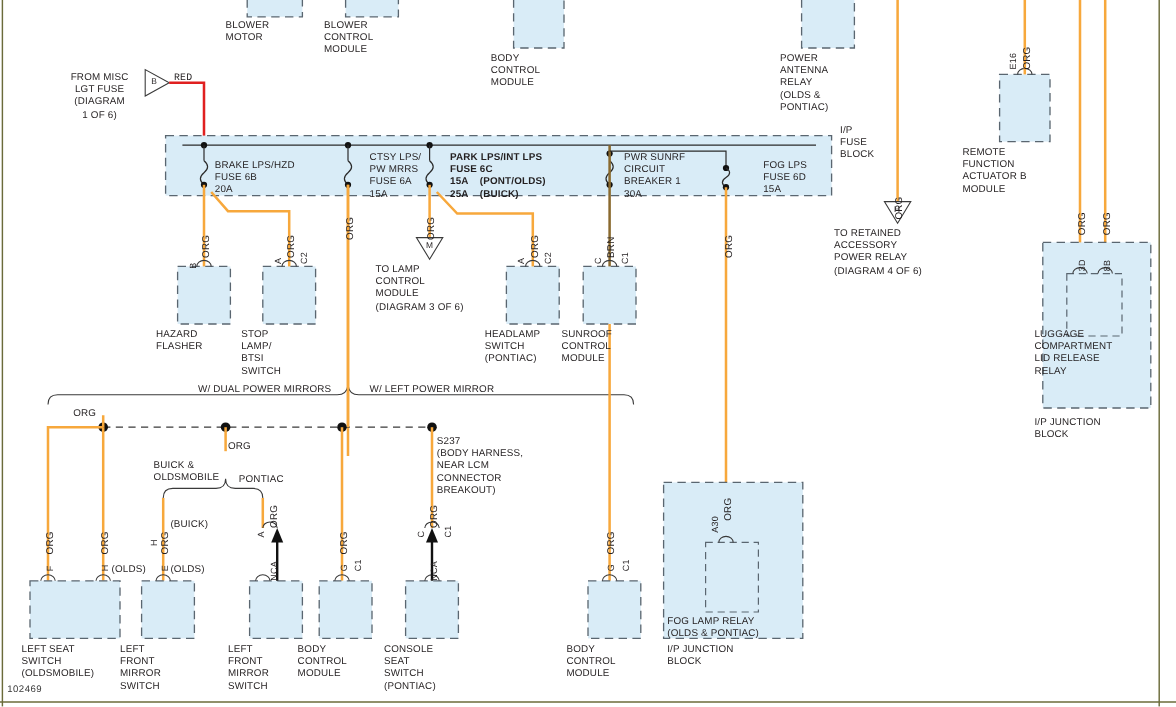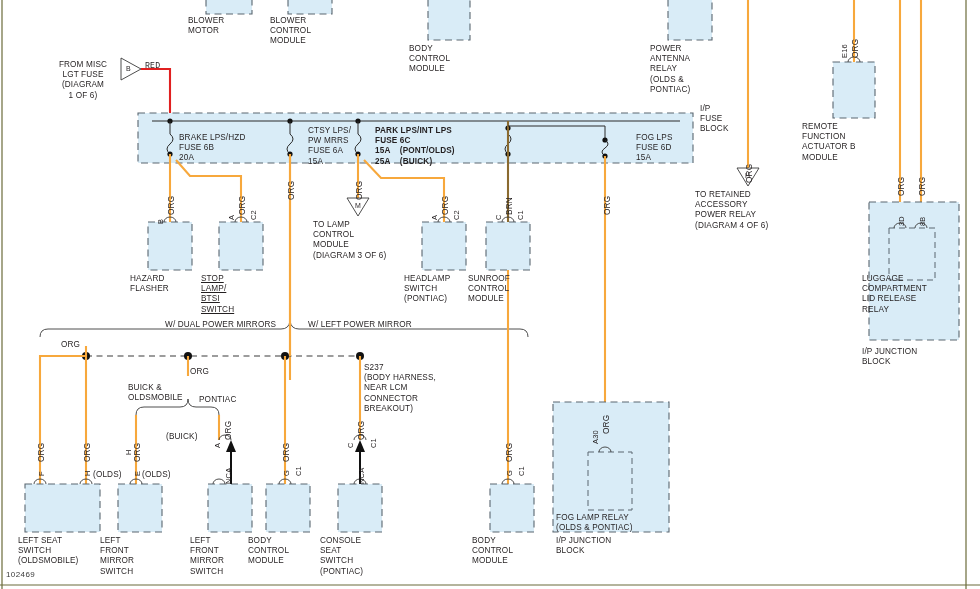--- a/index.html
+++ b/index.html
@@ -192,20 +192,21 @@
   <div class="lbl" style="left:145px;top:61px;font-family:Liberation Mono, monospace;">RED</div>
 
   <div class="lbl l" style="left:700px;top:104px;width:60px;">I/P<br>FUSE<br>BLOCK</div>
 
   <div class="lbl l" style="left:179px;top:133px;width:120px;"><span>BRAKE LPS/HZD</span><br><span>FUSE 6B</span><br><span>20A</span></div>
 
   <div class="lbl l" style="left:308px;top:126px;width:70px;"><span>CTSY LPS/</span><br><span>PW MRRS</span><br><span>FUSE 6A</span><br><span>15A</span></div>
 
   <div class="lbl l" style="left:375px;top:126px;width:130px;font-weight:bold;"><span>PARK LPS/INT LPS</span><br><span>FUSE 6C</span><br><span>15A    (PONT/OLDS)</span><br><span>25A    (BUICK)</span></div>
 
+  <div class="lbl l" style="left:520px;top:126px;width:80px;"><span>PWR SUNRF</span><br><span>CIRCUIT</span><br><span>BREAKER 1</span><br><span>30A</span></div>
 
   <div class="lbl l" style="left:636px;top:133px;width:70px;"><span>FOG LPS</span><br><span>FUSE 6D</span><br><span>15A</span></div>
 
   <div class="vert" style="left:167px;top:215px;">ORG</div>
   <div class="vert" style="left:167px;top:224px;font-size:7.5px;margin-left:-11px;">B</div>
 
   <div class="vert" style="left:238px;top:215px;">ORG</div>
   <div class="vert" style="left:227px;top:220px;font-size:7.5px;">A</div>
   <div class="vert" style="left:249px;top:220px;font-size:7.5px;">C2</div>
 
@@ -219,21 +220,21 @@
 
   <div class="vert" style="left:505px;top:215px;">BRN</div>
   <div class="vert" style="left:494px;top:220px;font-size:7.5px;">C</div>
   <div class="vert" style="left:516px;top:220px;font-size:7.5px;">C1</div>
 
   <div class="vert" style="left:603px;top:215px;">ORG</div>
 
   <div class="vert" style="left:745px;top:183px;">ORG</div>
 
   <div class="lbl c" style="left:130px;top:274px;width:80px;">HAZARD<br>FLASHER</div>
-  <div class="lbl c" style="left:201px;top:274px;width:80px;text-decoration:underline;">STOP<br>LAMP/<br>BTSI<br>SWITCH</div>
+  <div class="lbl c" style="left:201px;top:274px;width:80px;">STOP<br>LAMP/<br>BTSI<br>SWITCH</div>
   <div class="lbl c" style="left:404px;top:274px;width:80px;">HEADLAMP<br>SWITCH<br>(PONTIAC)</div>
   <div class="lbl c" style="left:468px;top:274px;width:80px;">SUNROOF<br>CONTROL<br>MODULE</div>
 
   <div class="lbl" style="left:355px;top:201px;font-size:7px;">M</div>
   <div class="lbl c" style="left:313px;top:220px;width:90px;">TO LAMP<br>CONTROL<br>MODULE<br>(DIAGRAM 3 OF 6)</div>
 
   <div class="lbl" style="left:745px;top:171px;font-size:7px;">H</div>
   <div class="lbl c" style="left:695px;top:190px;width:106px;">TO RETAINED<br>ACCESSORY<br>POWER RELAY<br>(DIAGRAM 4 OF 6)</div>
 
   <div class="lbl c" style="left:165px;top:320px;width:160px;">W/ DUAL POWER MIRRORS</div>
@@ -250,21 +251,21 @@
   <div class="vert" style="left:37px;top:462px;">ORG</div>
   <div class="vert" style="left:37px;top:476px;font-size:7.5px;">F</div>
 
   <div class="vert" style="left:83px;top:462px;">ORG</div>
   <div class="vert" style="left:83px;top:476px;font-size:7.5px;">H</div>
   <div class="lbl" style="left:93px;top:470px;">(OLDS)</div>
 
   <div class="vert" style="left:133px;top:462px;">ORG</div>
   <div class="vert" style="left:133px;top:476px;font-size:7.5px;">E</div>
   <div class="vert" style="left:124px;top:455px;font-size:7.5px;">H</div>
-  <div class="lbl" style="left:142px;top:432px;margin-left:24px;">(BUICK)</div>
+  <div class="lbl" style="left:142px;top:432px;">(BUICK)</div>
   <div class="lbl" style="left:142px;top:470px;">(OLDS)</div>
 
   <div class="vert" style="left:224px;top:440px;">ORG</div>
   <div class="vert" style="left:213px;top:448px;font-size:7.5px;">A</div>
   <div class="vert" style="left:224px;top:484px;font-size:7.5px;">NCA</div>
 
   <div class="vert" style="left:282px;top:462px;">ORG</div>
   <div class="vert" style="left:282px;top:476px;font-size:7.5px;">G</div>
   <div class="vert" style="left:294px;top:476px;font-size:7.5px;">C1</div>
 

